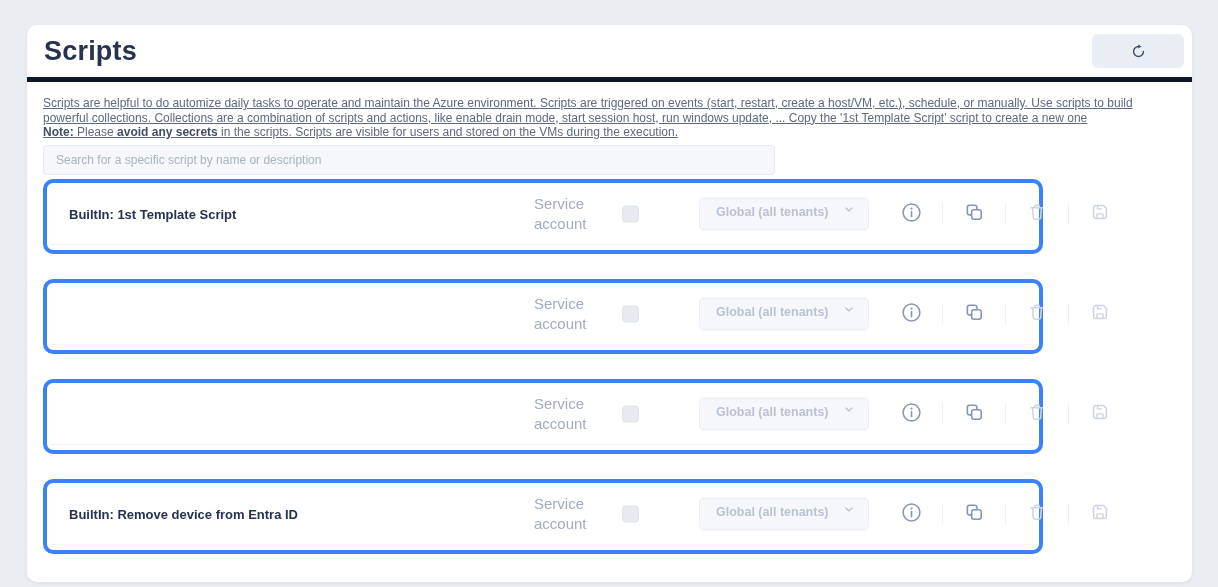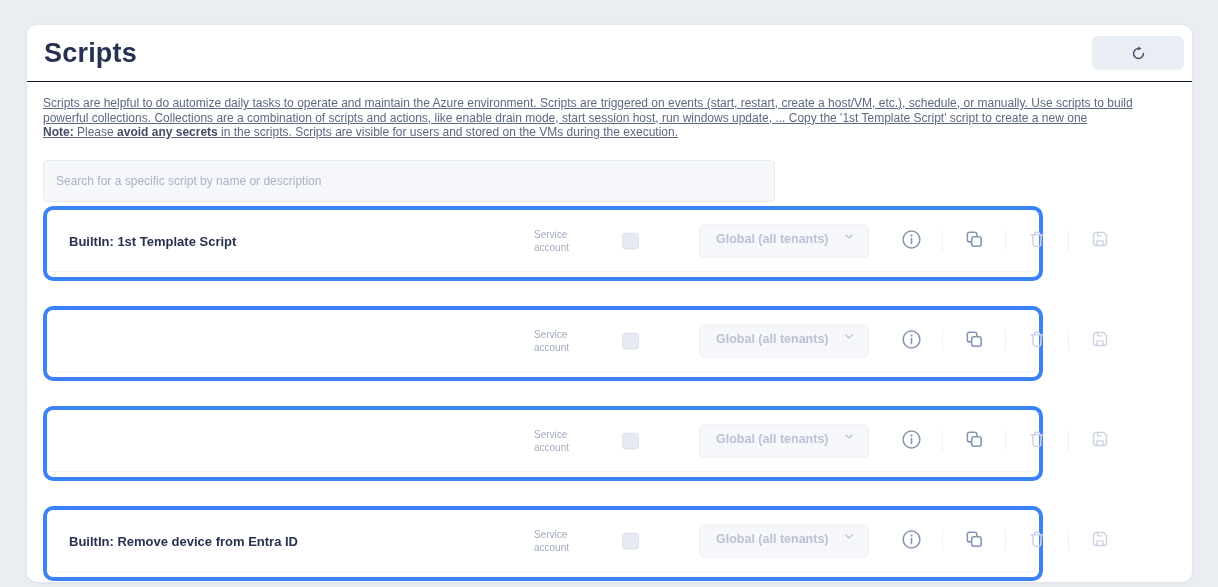--- a/index.html
+++ b/index.html
@@ -12,62 +12,62 @@
   }
   .panel {
     position:absolute; left:27px; top:25px; width:1165px; height:557px;
     background:#ffffff; border-radius:10px;
     box-shadow:0 1px 4px rgba(25,39,70,.07);
   }
   
   .panel-header {
     display:flex; align-items:center; justify-content:space-between;
     height:57px; padding:0 8px 0 17px;
-    border-bottom:1px solid #0f172a;
+    border-bottom:5px solid #0f172a;
   }
   .page-title {
     font-size:27px; font-weight:700; color:#263250; letter-spacing:.2px;
   }
   .refresh-btn {
     width:92px; height:34px; border:none; cursor:pointer;
     background:#e9edf4; border-radius:6px;
     display:flex; align-items:center; justify-content:center;
   }
   .refresh-btn svg { display:block; }
   
   .panel-body { padding:14px 16px 0 16px;text-decoration:underline; }
   .description {
     font-size:12px; line-height:14.5px; color:#5d6881; max-width:1134px;
   }
   .note { font-size:12px; line-height:14px; color:#5d6881; }
   .note b { color:#424d66; }
   
   .search-input {
-    margin-top:21px; width:732px; height:42px;
+    margin-top:6px; width:732px; height:30px;
     background:#f5f7fa; border:1px solid #e6ebf2; border-radius:4px;
     padding:4px 12px; font-size:12px; color:#424d66; outline:none;
     font-family:"Liberation Sans", sans-serif;
   }
   .search-input::placeholder { color:#a9b3c6; }
   
   .script-card {
     width:1000px; height:75px; margin-top:25px;
     border:4px solid #3b82f6; border-radius:10px; background:#fff;
   }
   .script-card.first { margin-top:4px; }
   .card-row {
     position:relative; height:62px; border-bottom:1px solid #f2f5f9;
   }
   .script-title {
     position:absolute; left:22px; top:50%; transform:translateY(-50%);
     font-size:13px; font-weight:700; color:#263250; white-space:nowrap;
   }
   .svc-label {
     position:absolute; left:487px; width:54px; top:50%; transform:translateY(-50%);
-    font-size:10px; line-height:1.35; color:#a2acc0;
+    font-size:15px; line-height:1.35; color:#a2acc0;
   }
   .svc-checkbox {
     position:absolute; left:575px; top:50%; transform:translateY(-50%);
     width:17px; height:17px; border-radius:4px;
     background:#e7ebf1; border:1px solid #dde2ec; cursor:pointer;
   }
   .scope-select {
     position:absolute; left:652px; top:50%; transform:translateY(-50%);
     width:170px; height:33px; border-radius:5px;
     background:#f5f7fa; border:1px solid #e9edf4;

